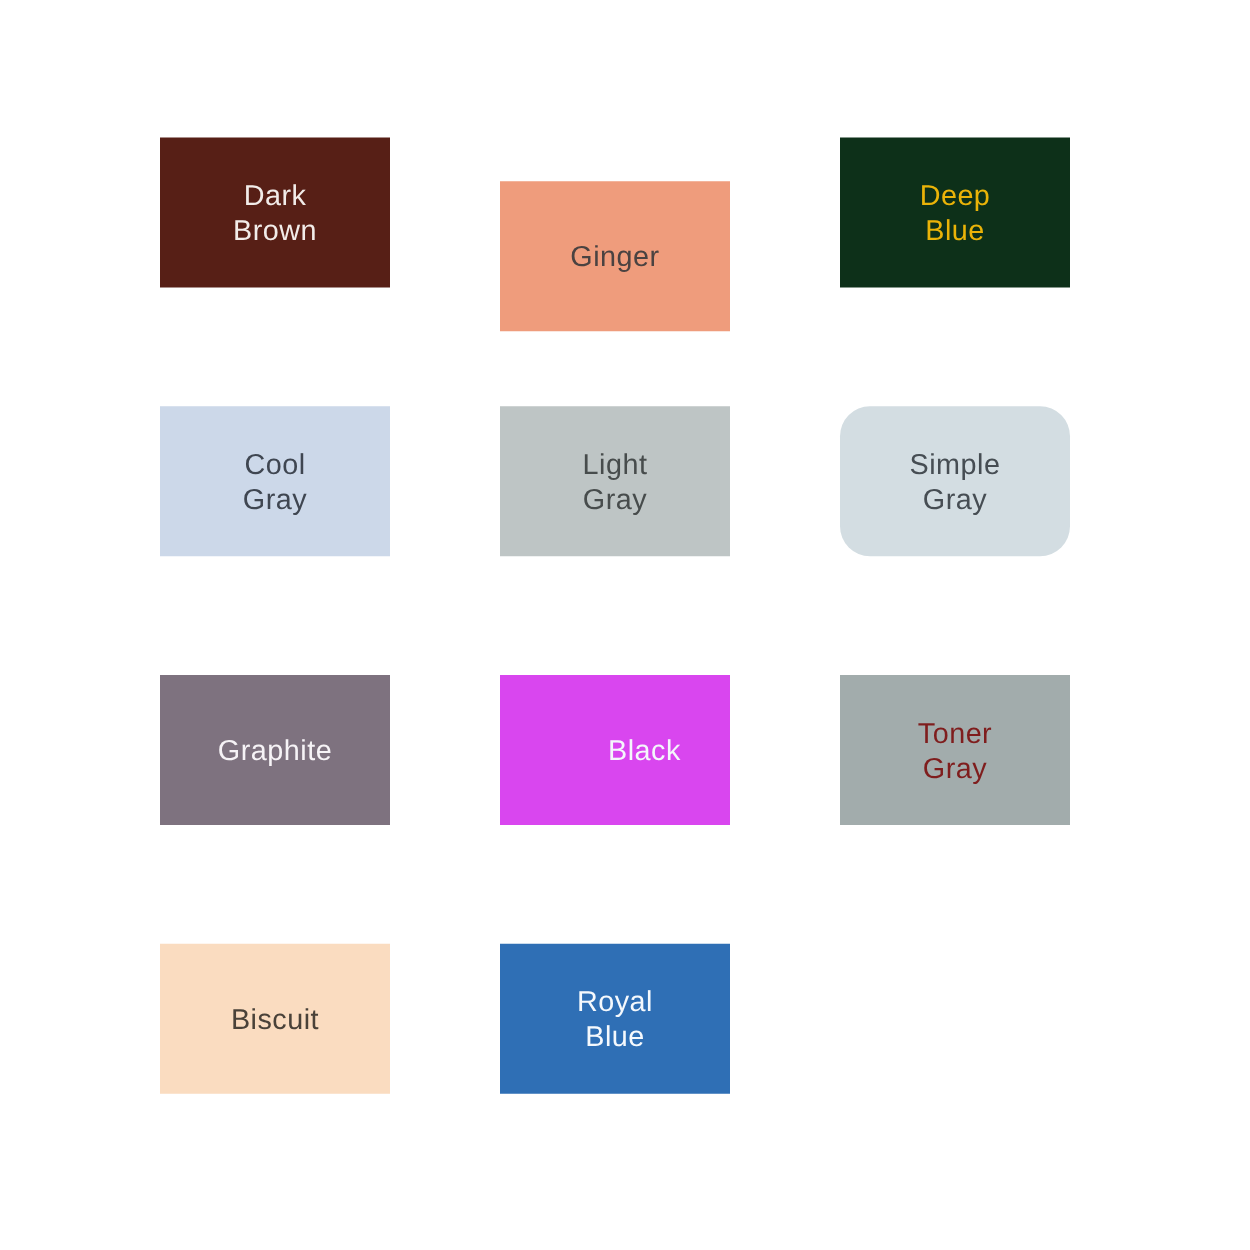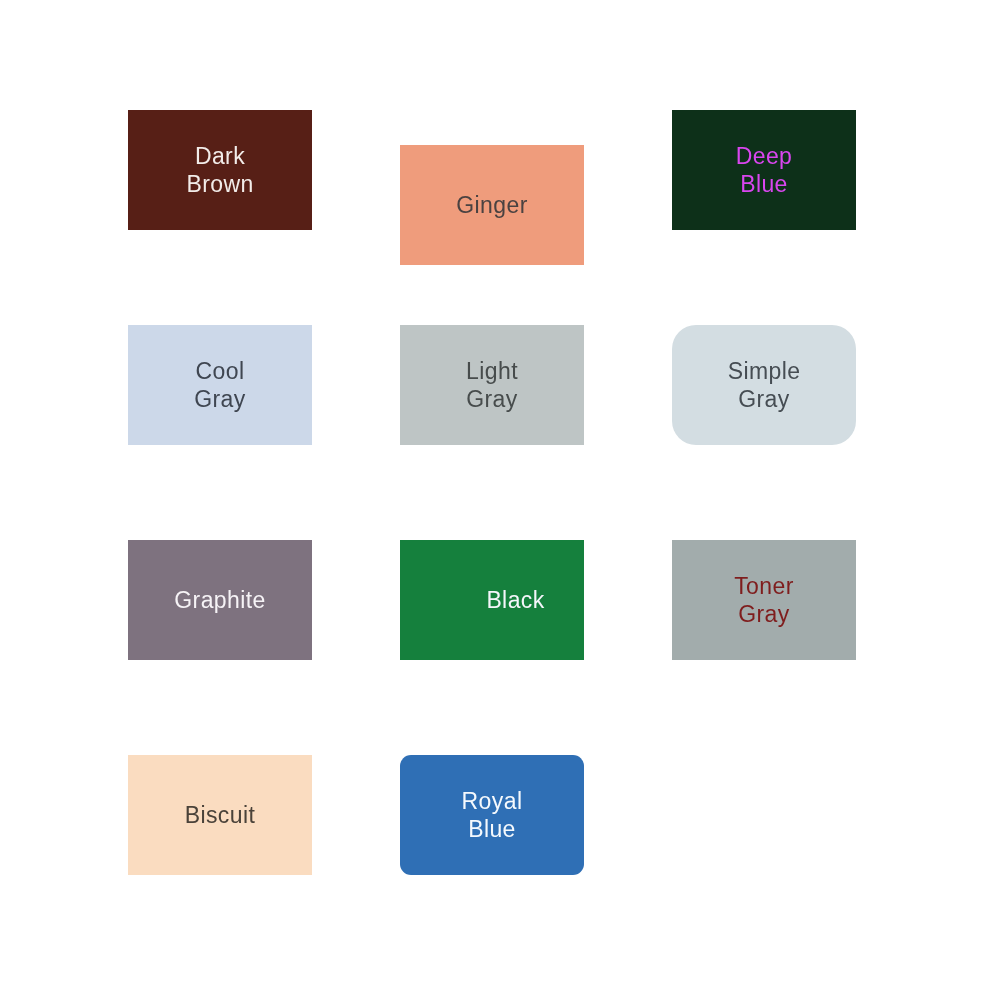--- a/index.html
+++ b/index.html
@@ -56,46 +56,46 @@
 <div id="palette-board">
   <div class="swatch-grid">
       <div class="swatch" style="background-color: rgb(87, 31, 22);">
         <span class="swatch-label" style="color: rgb(242, 236, 233);">Dark
 Brown</span>
       </div>
       <div class="swatch" style="background-color: rgb(239, 156, 124); margin-top: 35px;">
         <span class="swatch-label" style="color: rgb(74, 66, 65);">Ginger</span>
       </div>
       <div class="swatch" style="background-color: rgb(13, 48, 25);">
-        <span class="swatch-label" style="color: #d946ef;">Deep
+        <span class="swatch-label" style="color: #eab308;">Deep
 Blue</span>
       </div>
       <div class="swatch" style="background-color: rgb(204, 216, 233);">
         <span class="swatch-label" style="color: rgb(63, 70, 81);">Cool
 Gray</span>
       </div>
       <div class="swatch" style="background-color: rgb(190, 197, 197);">
         <span class="swatch-label" style="color: rgb(71, 76, 76);">Light
 Gray</span>
       </div>
       <div class="swatch" style="background-color: rgb(211, 221, 226); border-radius: 24px;">
         <span class="swatch-label" style="color: rgb(70, 77, 83);">Simple
 Gray</span>
       </div>
       <div class="swatch" style="background-color: rgb(126, 114, 127);">
         <span class="swatch-label" style="color: rgb(246, 243, 246);">Graphite</span>
       </div>
-      <div class="swatch" style="background-color: #15803d; padding-left: 47px;">
+      <div class="swatch" style="background-color: #d946ef; padding-left: 47px;">
         <span class="swatch-label" style="color: rgb(244, 246, 251);">Black</span>
       </div>
       <div class="swatch" style="background-color: rgb(162, 172, 172);">
         <span class="swatch-label" style="color: #7f1d1d;">Toner
 Gray</span>
       </div>
       <div class="swatch" style="background-color: rgb(250, 220, 192);">
         <span class="swatch-label" style="color: rgb(74, 66, 57);">Biscuit</span>
       </div>
-      <div class="swatch" style="background-color: rgb(47, 111, 181); border-radius: 11px;">
+      <div class="swatch" style="background-color: rgb(47, 111, 181);">
         <span class="swatch-label" style="color: rgb(245, 249, 253);">Royal
 Blue</span>
       </div>
     </div>
 </div>
 
 </body></html>

